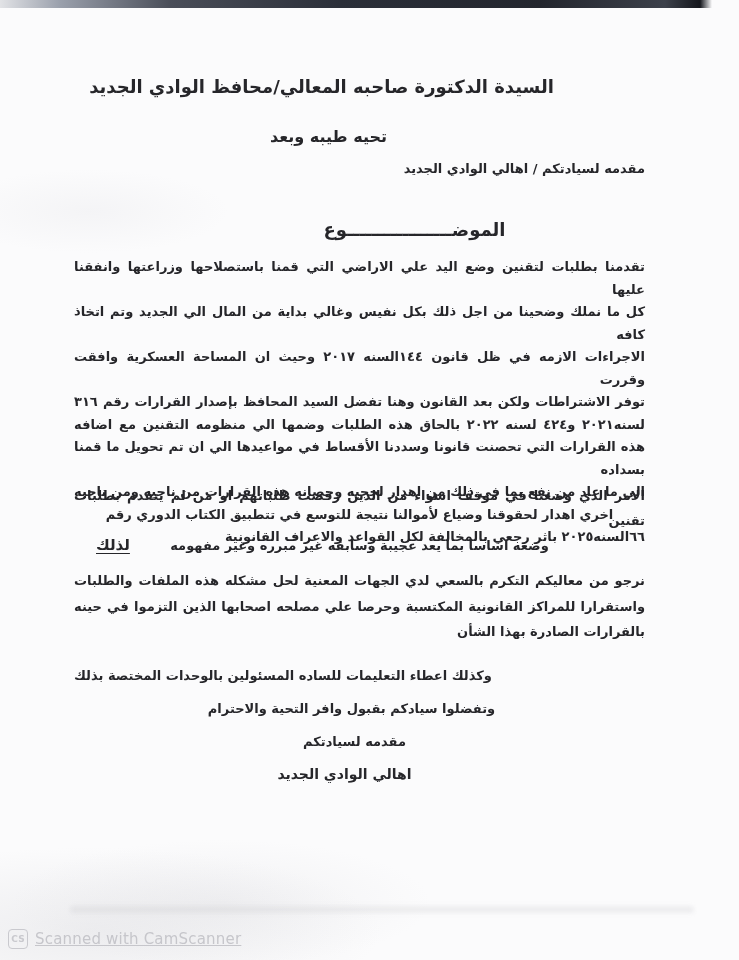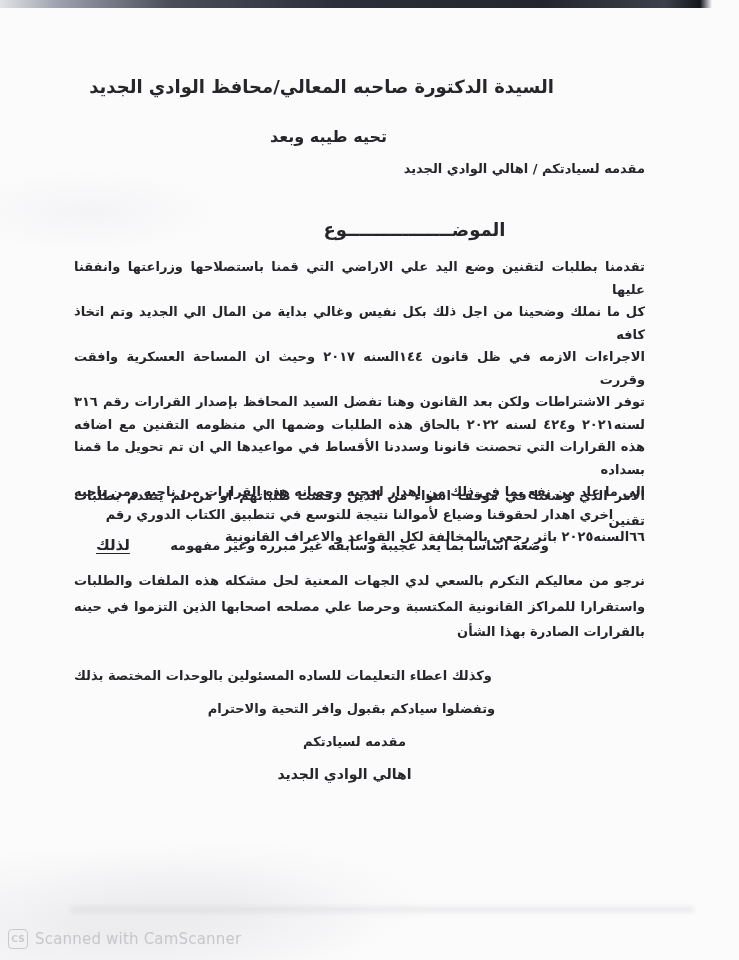--- a/index.html
+++ b/index.html
@@ -51,21 +51,21 @@
     position: absolute; left: 8px; top: 928px; height: 22px;
     direction: ltr; display: flex; align-items: center; gap: 7px;
     color: #c6c6cb; font-weight: 400;
   }
   .wm-icon {
     width: 18px; height: 18px; border: 1.5px solid #c9c9ce; border-radius: 4px;
     display: flex; align-items: center; justify-content: center;
     font-size: 9px; font-weight: 700; color: #c9c9ce;
     font-family: "DejaVu Sans", sans-serif;
   }
-  .wm-text { font-size: 15px; font-family: "DejaVu Sans", sans-serif; letter-spacing: .2px; }
+  .wm-text { font-size: 15px; font-family: "DejaVu Sans", sans-serif; letter-spacing: .2px; text-decoration: underline; }
 </style>
 </head>
 <body>
 
 <div class="page">
 
   <div class="scan-strip"></div>
 
   <div class="txt recipient">السيدة  الدكتورة صاحبه المعالي/محافظ الوادي الجديد</div>
 

